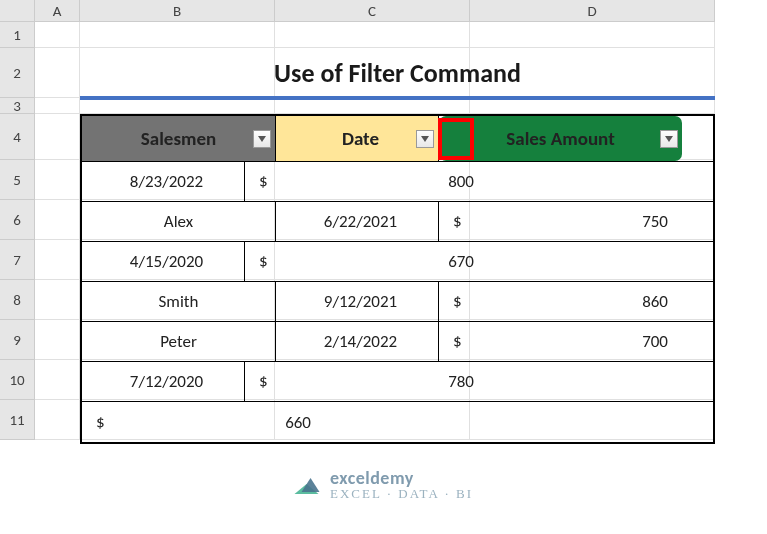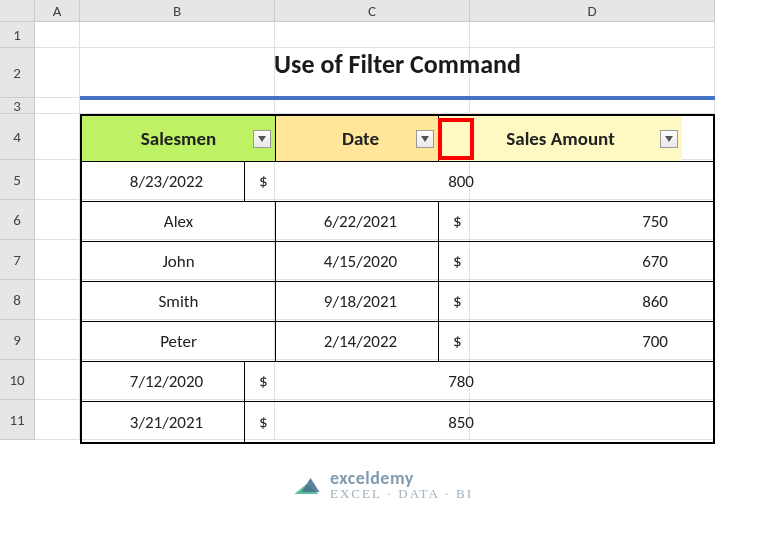--- a/index.html
+++ b/index.html
@@ -76,21 +76,21 @@
   .r4 { height: 46px; }
   .r5, .r6, .r7, .r8, .r9, .r10, .r11 { height: 40px; }
 
   
   .title-wrap {
     position: absolute;
     left: 80px; 
     top: 48px;  
     width: 635px; 
     height: 50px;
-    display: flex; align-items: flex-start; justify-content: center;
+    display: flex; align-items: center; justify-content: center;
   }
   .title-text {
     font-size: 26px;
     font-weight: bold;
     color: #1a1a1a;
   }
   .title-underline {
     position: absolute;
     left: 80px;
     top: 96px;
@@ -122,23 +122,23 @@
     font-size: 17px;
     color: #222;
     position: relative;
     padding: 0 6px;
   }
   .dt-cell:last-child { border-right: none; }
   .dt-cell.h { font-weight: bold; font-size: 19px;}
   .dt-cell.b { width: 194px; }
   .dt-cell.c { width: 163px; padding-left: 13px; }
   .dt-cell.d { width: 243px; }
-  .h-sales { background: #bef264; }
+  .h-sales { background: #737373; }
   .h-date  { background: #ffe699; }
-  .h-amt   { background: #fef9c3; }
+  .h-amt   { background: #15803d; border-radius: 7px; }
   .amount-cell { justify-content: space-between; padding: 0 14px; }
 
   .filter-btn {
     position: absolute;
     right: 4px;
     top: 50%;
     transform: translateY(-50%);
     width: 18px; height: 18px;
     background: linear-gradient(#fdfdfd,#e8e8e8);
     border: 1px solid #999;
@@ -324,30 +324,29 @@
     </div>
     <div class="dt-row">
       <div class="dt-cell b">Alex</div>
       <div class="dt-cell c">6/22/2021</div>
       <div class="dt-cell d amount-cell">
         <span>$</span>
         <span>750</span>
       </div>
     </div>
     <div class="dt-row">
-      <div class="dt-cell b">John</div>
       <div class="dt-cell c">4/15/2020</div>
       <div class="dt-cell d amount-cell">
         <span>$</span>
         <span>670</span>
       </div>
     </div>
     <div class="dt-row">
       <div class="dt-cell b">Smith</div>
-      <div class="dt-cell c">9/18/2021</div>
+      <div class="dt-cell c">9/12/2021</div>
       <div class="dt-cell d amount-cell">
         <span>$</span>
         <span>860</span>
       </div>
     </div>
     <div class="dt-row">
       <div class="dt-cell b">Peter</div>
       <div class="dt-cell c">2/14/2022</div>
       <div class="dt-cell d amount-cell">
         <span>$</span>
@@ -355,24 +354,23 @@
       </div>
     </div>
     <div class="dt-row">
       <div class="dt-cell c">7/12/2020</div>
       <div class="dt-cell d amount-cell">
         <span>$</span>
         <span>780</span>
       </div>
     </div>
     <div class="dt-row">
-      <div class="dt-cell c">3/21/2021</div>
-      <div class="dt-cell d amount-cell">
-        <span>$</span>
-        <span>850</span>
+      <div class="dt-cell d amount-cell">
+        <span>$</span>
+        <span>660</span>
       </div>
     </div>
   </div>
 
   <div class="highlight-box" style="left:438px; top:118px; width:36px; height:42px;"></div>
 
   <div class="watermark">
     <div class="wm-icon"></div>
     <div class="wm-text">
       <span class="wm-brand">exceldemy</span>

